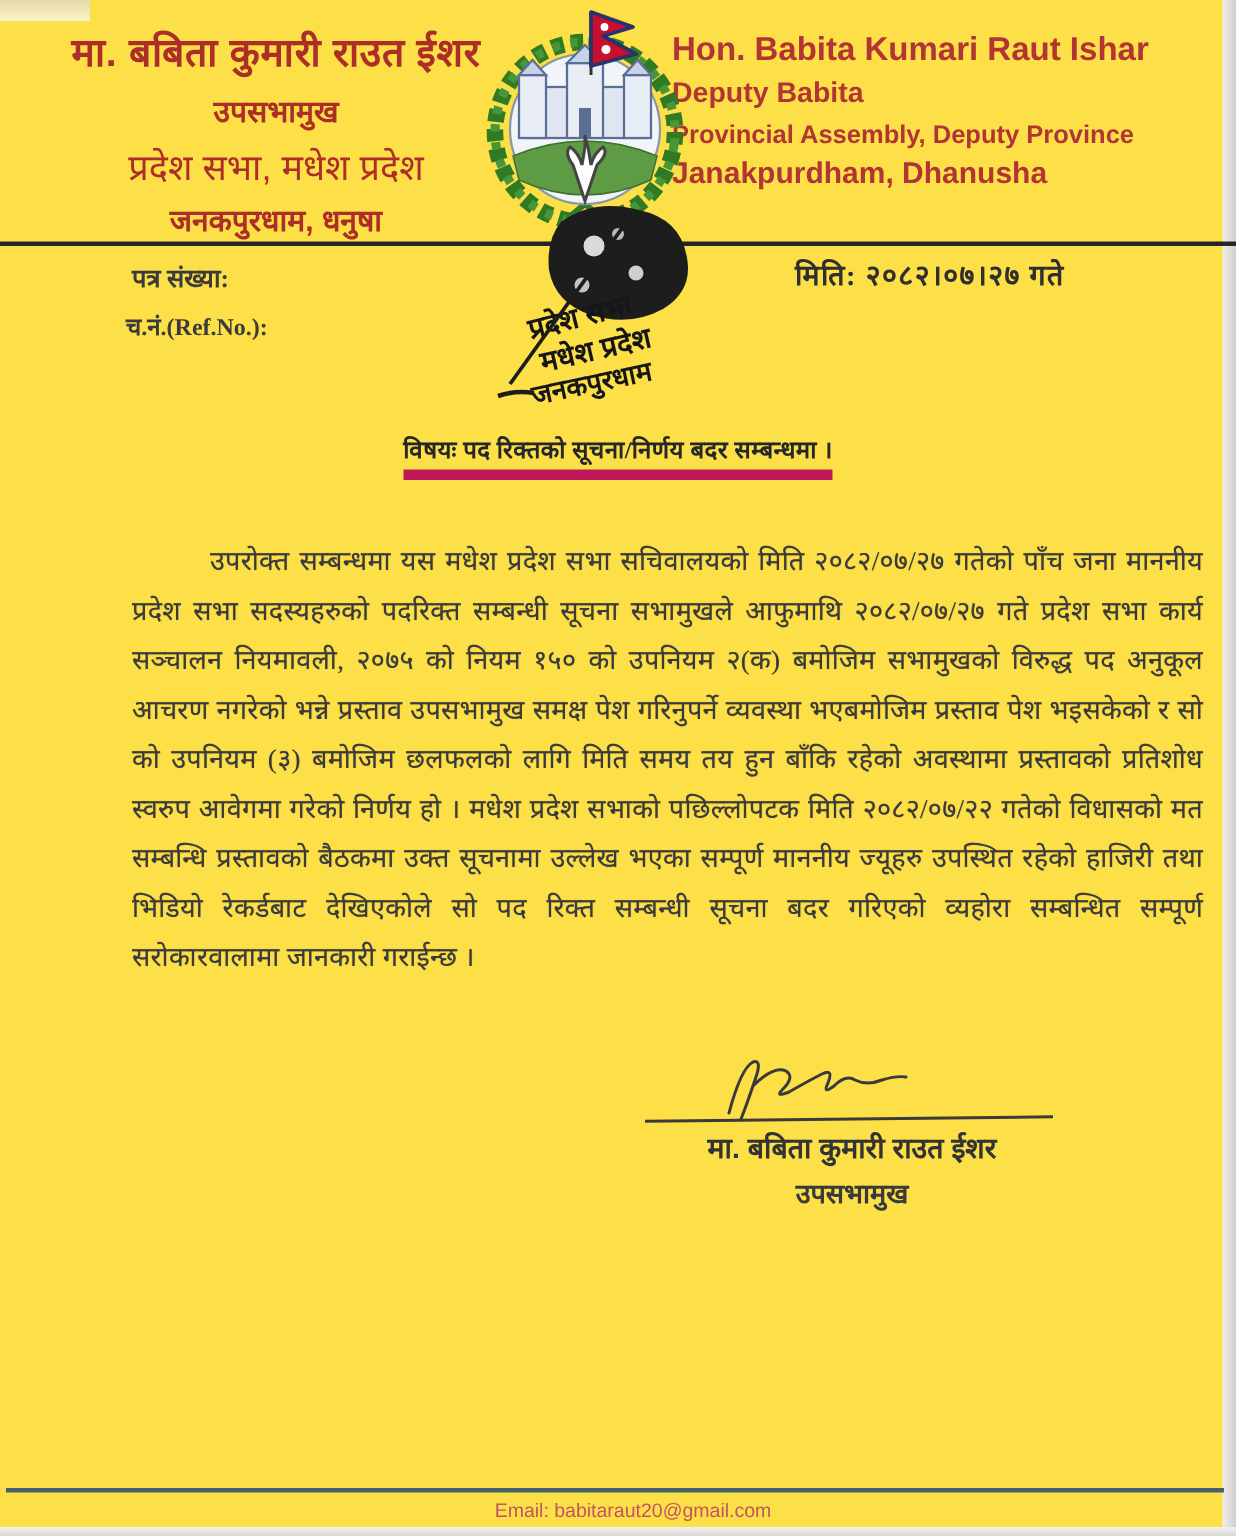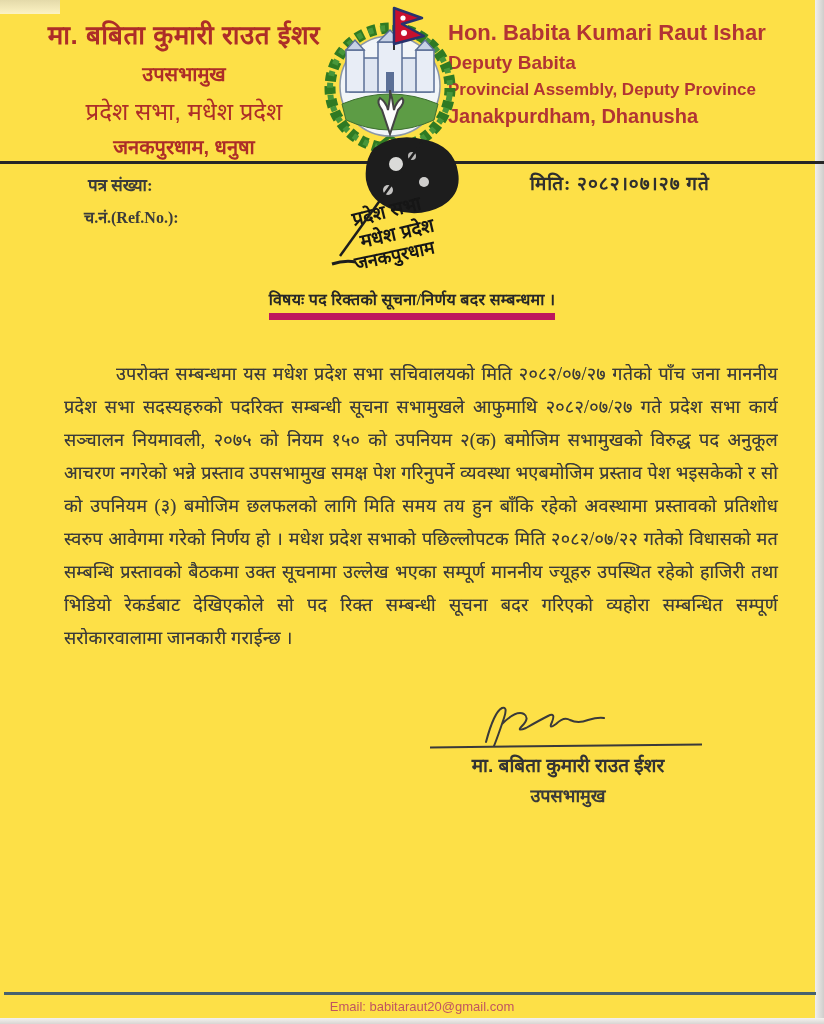--- a/index.html
+++ b/index.html
@@ -49,21 +49,21 @@
 
   
   .subject-wrap { position:absolute; left:0; top:288px; width:824px; text-align:center; }
   .subject {
     display:inline-block; font-size:16px; font-weight:bold; color:#272727;
     border-bottom:7px solid #be185d; padding-bottom:3px; letter-spacing:.3px;
   }
 
   
   .body-text {
-    position:absolute; left:64px; top:358px; width:714px;
+    position:absolute; left:88px; top:358px; width:714px;
     font-size:18px; line-height:33px; color:#3a3a3a;
     text-align:justify; text-indent:52px; letter-spacing:.2px;
     text-shadow:0 0 .6px rgba(60,60,60,.55);
   }
 
   
   .sig-scribble { position:absolute; left:468px; top:702px; width:140px; height:48px; }
   .sig-line { position:absolute; left:430px; top:745px; width:272px; height:2px; background:#3a3a3a; transform:rotate(-.6deg); }
   .sig-name  { position:absolute; left:408px; top:752px; width:320px; text-align:center; font-size:19px; font-weight:bold; color:#333;
                font-family:"Liberation Sans","DejaVu Sans",sans-serif; }

